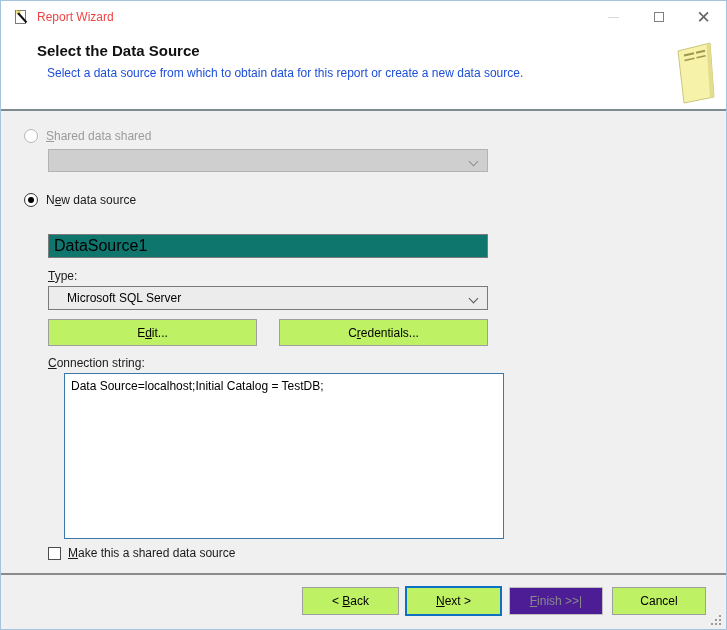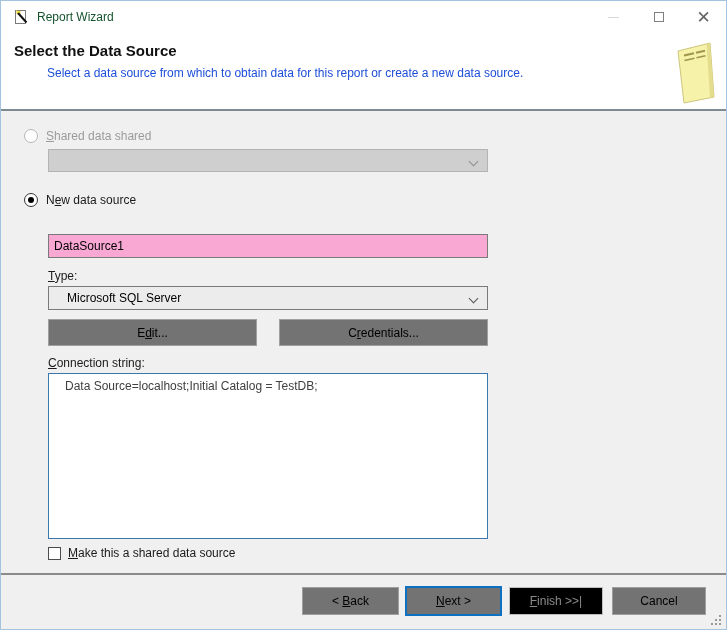--- a/index.html
+++ b/index.html
@@ -5,50 +5,50 @@
   html,body{margin:0;padding:0;background:#e8e8e8;font-family:"Liberation Sans","DejaVu Sans",sans-serif;}
   *{box-sizing:border-box;}
   #window{
     position:relative;width:727px;height:630px;background:#f0f0f0;
     border:1px solid #a3c3de;overflow:hidden;
     font-size:12px;color:#1a1a1a;
   }
   
   .titlebar{position:absolute;left:0;top:0;width:100%;height:32px;background:#ffffff;display:flex;align-items:center;}
   .titlebar-icon{width:16px;height:16px;margin-left:12px;margin-right:8px;flex:0 0 auto;}
-  .titlebar-title{color:#14532d;font-size:12px;}
+  .titlebar-title{color:#ef4444;font-size:12px;}
   .win-controls{position:absolute;right:0;top:0;height:32px;display:flex;}
   .win-btn{width:45px;height:32px;display:flex;align-items:center;justify-content:center;}
   .glyph-min{width:11px;height:0;border-top:1px solid #d8d8d8;}
   .glyph-max{width:10px;height:10px;border:1px solid #7f7f7f;}
   .glyph-close{font-size:17px;color:#666;line-height:1;font-family:"DejaVu Sans",sans-serif;}
   
   .header{position:absolute;left:0;top:32px;width:100%;height:78px;background:#ffffff;border-bottom:2px solid #7e8a92;}
-  .header-title{position:absolute;left:13px;top:9px;font-size:15px;font-weight:bold;color:#111;}
+  .header-title{position:absolute;left:36px;top:9px;font-size:15px;font-weight:bold;color:#111;}
   .header-subtitle{position:absolute;left:46px;top:33px;font-size:12px;color:#1d4ed8;}
   .header-art{position:absolute;right:2px;top:6px;width:60px;height:66px;}
   
   .body{position:absolute;left:0;top:112px;width:100%;height:460px;background:#f0f0f0;}
   .radio{position:absolute;width:14px;height:14px;border-radius:50%;background:#fff;}
   .radio.enabled{border:1px solid #333;}
   .radio.disabled{border:1px solid #b7b7b7;}
   .radio .dot{position:absolute;left:3px;top:3px;width:6px;height:6px;border-radius:50%;background:#000;}
   .lbl{position:absolute;white-space:nowrap;}
   .lbl.disabled{color:#9b9b9b;}
   .mnemonic{text-decoration:underline;}
   .combo{position:absolute;height:23px;display:flex;align-items:center;padding-left:18px;}
   .combo.disabled{background:#cfcfcf;border:1px solid #b3b3b3;color:#8d8d8d;left:47px;top:36px;width:440px;}
   .combo.enabled{background:#ececec;border:1px solid #7a7a7a;color:#000;}
   .chev{position:absolute;right:10px;top:7px;width:7px;height:7px;border-right:1px solid #555;border-bottom:1px solid #555;transform:rotate(45deg);}
   .combo.disabled .chev{border-color:#8f8f8f;top:8px;}
-  .textfield{position:absolute;background:#f9a8d4;border:1px solid #7a7a7a;font-family:"Liberation Sans","DejaVu Sans",sans-serif;font-size:12px;color:#000;padding:0 0 0 5px;outline:none;}
-  .textarea{position:absolute;background:#fff;border:1px solid #3a78ab;font-family:"Liberation Sans","DejaVu Sans",sans-serif;font-size:12px;color:#404040;padding:5px 16px;resize:none;outline:none;overflow:hidden;}
-  .btn{position:absolute;background:#737373;border:1px solid #9f9f9f;font-family:"Liberation Sans","DejaVu Sans",sans-serif;font-size:12px;color:#000;display:flex;align-items:center;justify-content:center;white-space:nowrap;}
+  .textfield{position:absolute;background:#0f766e;border:1px solid #7a7a7a;font-family:"Liberation Sans","DejaVu Sans",sans-serif;font-size:16px;color:#000;padding:0 0 0 5px;outline:none;}
+  .textarea{position:absolute;background:#fff;border:1px solid #3a78ab;font-family:"Liberation Sans","DejaVu Sans",sans-serif;font-size:12px;color:#000000;padding:5px 6px;resize:none;outline:none;overflow:hidden;margin-left:16px;}
+  .btn{position:absolute;background:#bef264;border:1px solid #9f9f9f;font-family:"Liberation Sans","DejaVu Sans",sans-serif;font-size:12px;color:#000;display:flex;align-items:center;justify-content:center;white-space:nowrap;}
   .btn.default{border:2px solid #0e70c0;}
-  .btn.disabled{background:#000000;border:1px solid #bfbfbf;color:#8b8b8b;}
+  .btn.disabled{background:#4c1d95;border:1px solid #bfbfbf;color:#8b8b8b;}
   .checkbox{position:absolute;width:13px;height:13px;background:#fff;border:1px solid #4d4d4d;}
   
   .footer-divider{position:absolute;left:0;top:572px;width:100%;height:0;border-top:2px solid #8b8b8b;}
   .grip{position:absolute;right:3px;bottom:2px;width:14px;height:14px;}
 </style>
 </head>
 <body>
 
 <div id="window">
 

